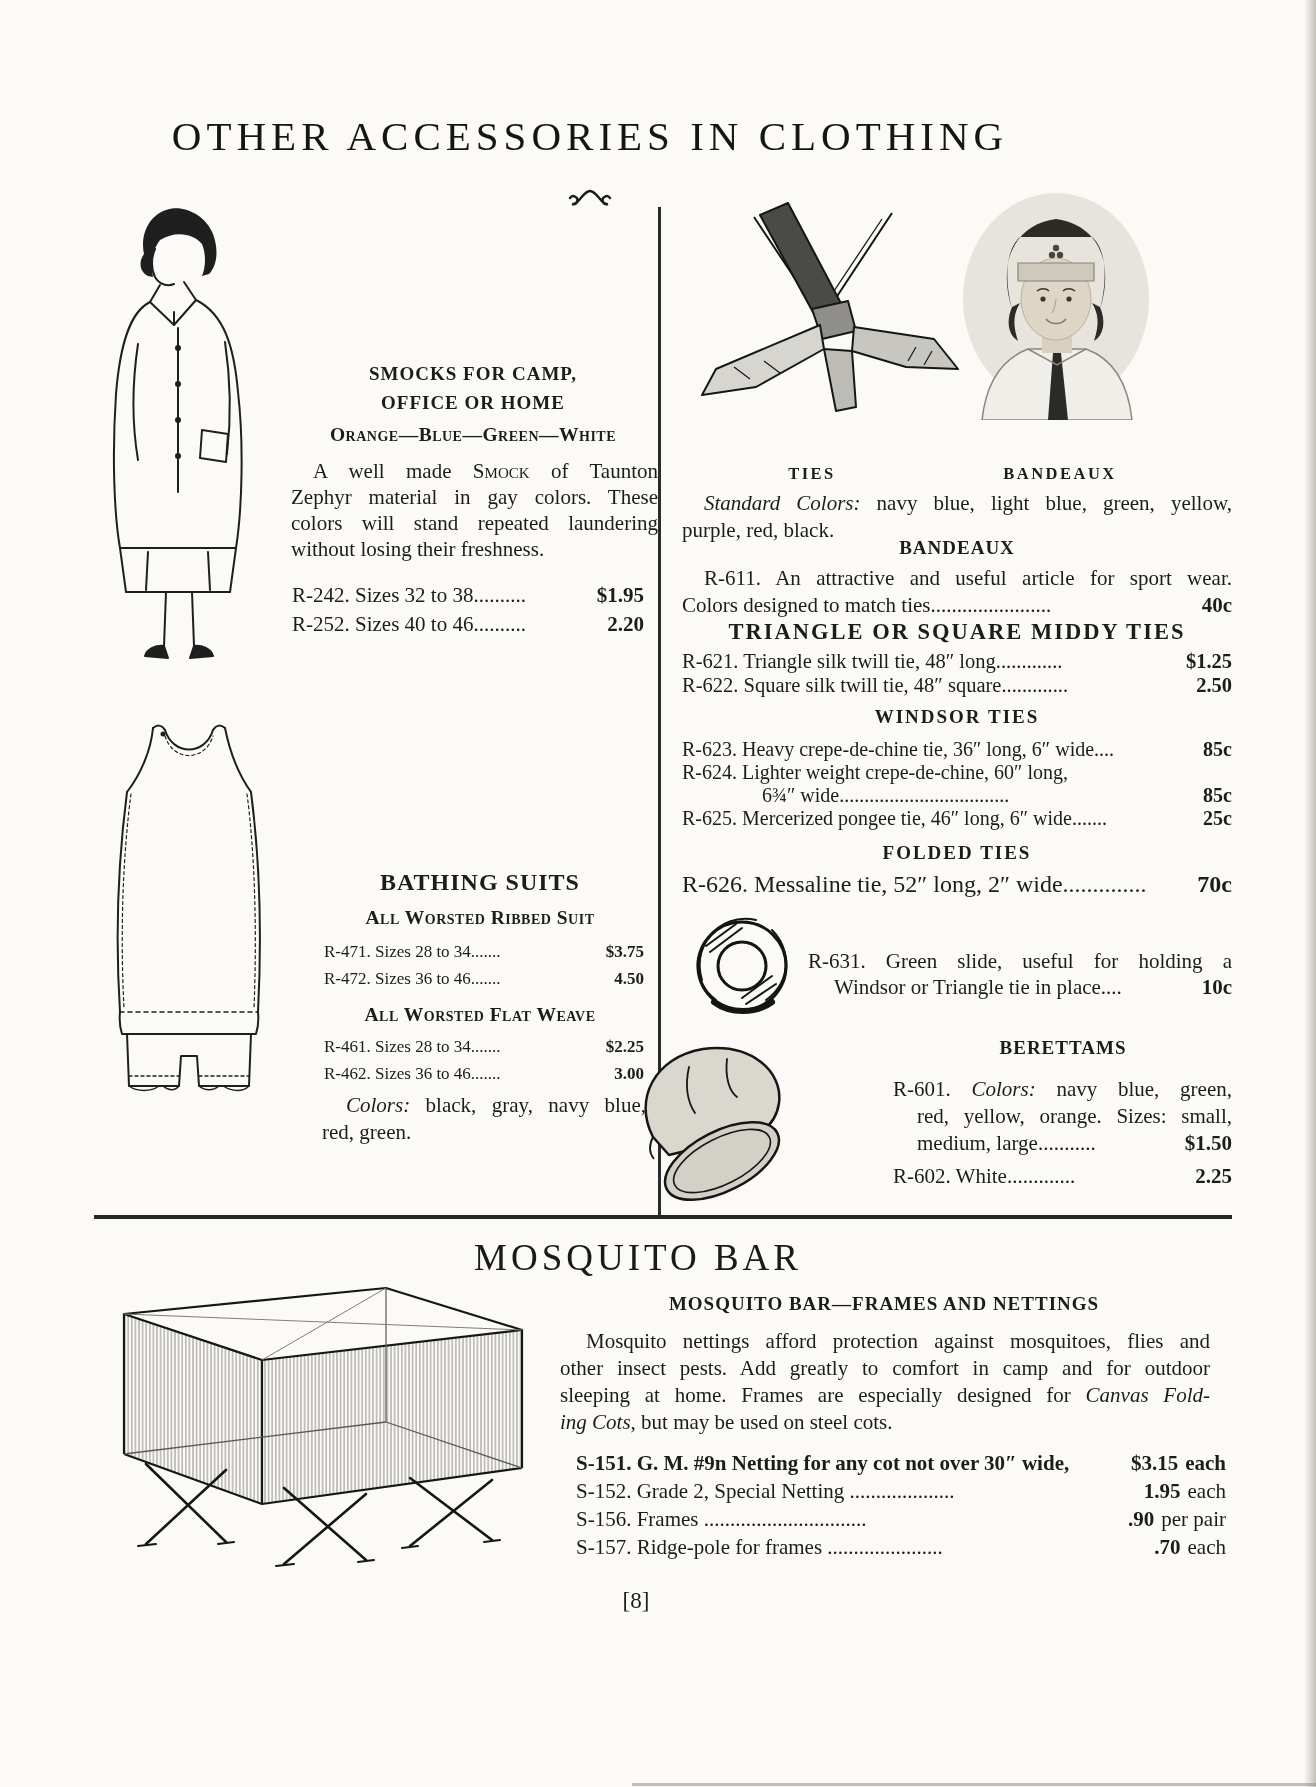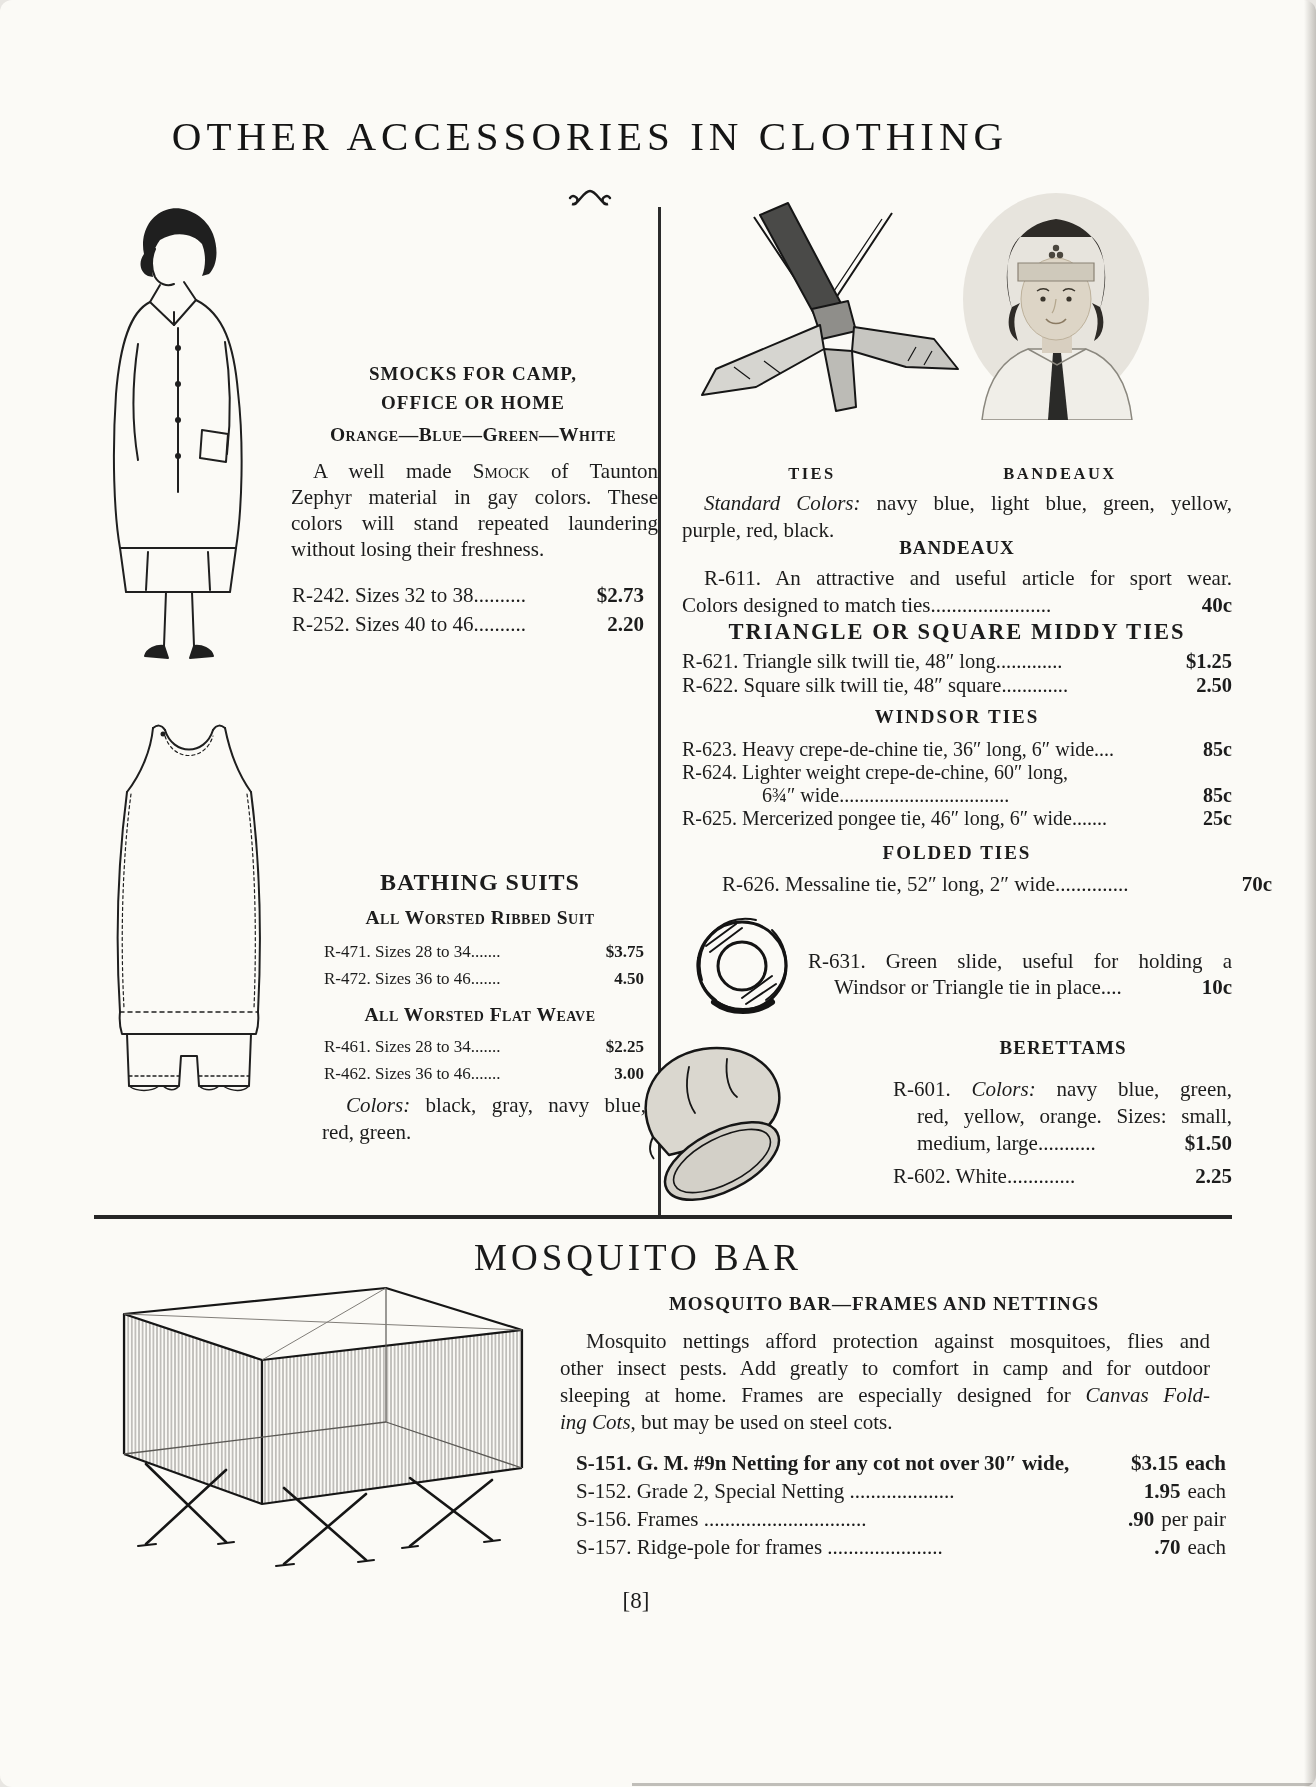--- a/index.html
+++ b/index.html
@@ -1,20 +1,19 @@
 <!DOCTYPE html>
 <html><head>
 <meta charset="utf-8">
 <style>
   html,body{margin:0;padding:0;background:#e8e6e2;}
   #page{
     position:relative;width:1316px;height:1787px;margin:0 auto;
     background:#fbfaf6;color:#1c1c1c;overflow:hidden;
     font-family:"Liberation Serif","DejaVu Serif",serif;
-    border-radius:12px;
   }
   .abs{position:absolute;}
   .center{text-align:center;}
   .h{font-weight:bold;text-align:center;letter-spacing:1px;}
   .sc{font-variant:small-caps;}
   .it{font-style:italic;}
   .jl{text-align:justify;text-align-last:justify;}
   .line{display:flex;align-items:baseline;}
   .line .t{min-width:0;overflow:hidden;white-space:nowrap;}
   .line .p{margin-left:auto;font-weight:bold;white-space:nowrap;padding-left:4px;}
@@ -88,21 +87,21 @@
       <span>A well made </span><span class="sc">Smock</span><span> of Taunton</span>
     </div>
     <div class="jl">Zephyr material in gay colors. These</div>
     <div class="jl">colors will stand repeated laundering</div>
     <div>without losing their freshness.</div>
   </div>
 
   <div class="abs items21" style="left:292px;top:581px;width:352px;">
     <div class="line">
       <span class="t">R-242. Sizes 32 to 38..........</span>
-      <span class="p">$2.73</span>
+      <span class="p">$1.95</span>
     </div>
     <div class="line">
       <span class="t">R-252. Sizes 40 to 46..........</span>
       <span class="p">2.20</span>
     </div>
   </div>
 
   <div class="abs" style="left:93px;top:714px;width:198px;height:452px;">
     <svg width="198" height="452" viewBox="0 0 198 452">
       <g stroke="#1f1f1f" stroke-width="2" fill="none" stroke-linecap="round" stroke-linejoin="round">
@@ -244,21 +243,21 @@
       <span class="p">85c</span>
     </div>
     <div class="line">
       <span class="t">R-625. Mercerized pongee tie, 46″ long, 6″ wide.......</span>
       <span class="p">25c</span>
     </div>
   </div>
 
   <div class="abs h sect-h" style="left:682px;top:842px;width:550px;letter-spacing:2px;">FOLDED TIES</div>
 
-  <div class="abs" style="left:682px;top:872px;width:550px;font-size:21px;line-height:25px;margin-left:40px;">
+  <div class="abs" style="left:682px;top:872px;width:550px;font-size:24px;line-height:25px;">
     <div class="line">
       <span class="t">R-626. Messaline tie, 52″ long, 2″ wide..............</span>
       <span class="p">70c</span>
     </div>
   </div>
 
   <div class="abs" style="left:686px;top:904px;width:112px;height:118px;">
     <svg width="112" height="118" viewBox="0 0 112 118">
       <g fill="none" stroke="#141414" stroke-linecap="round">
         <circle cx="56" cy="62" r="44" stroke-width="3"></circle>

